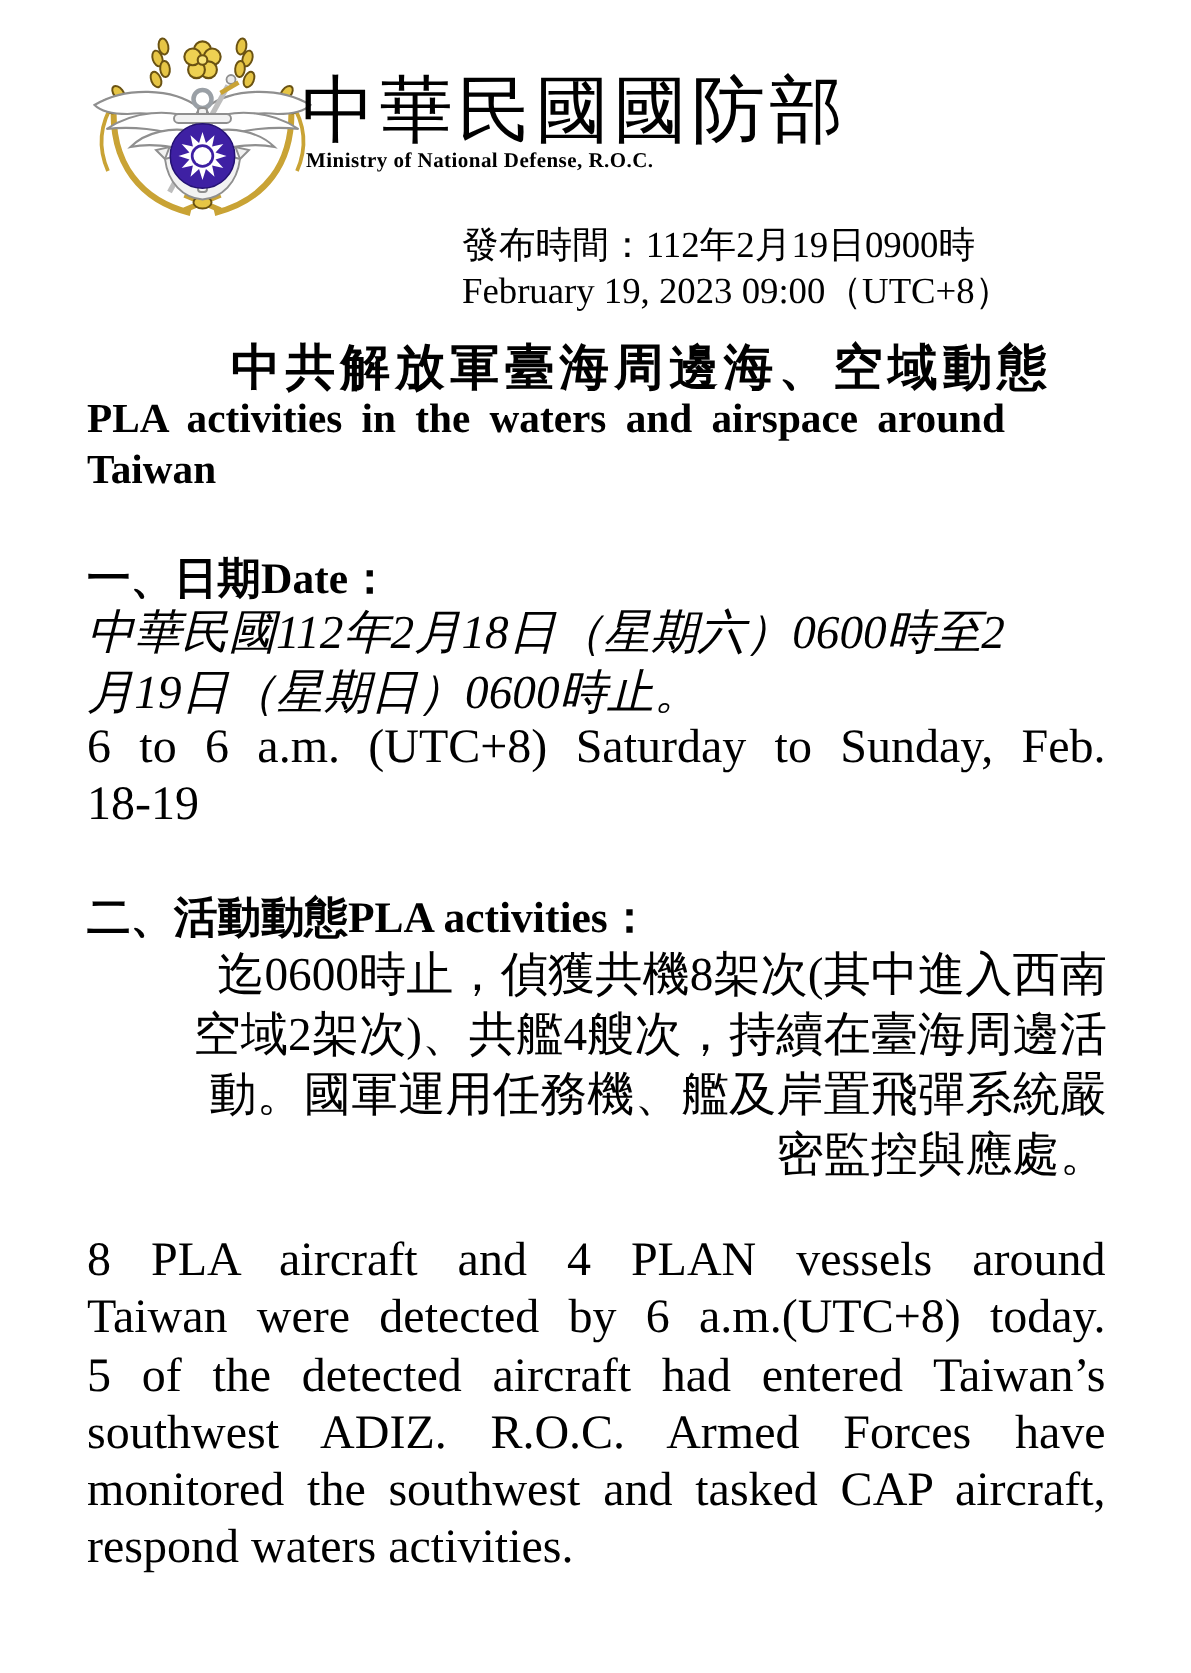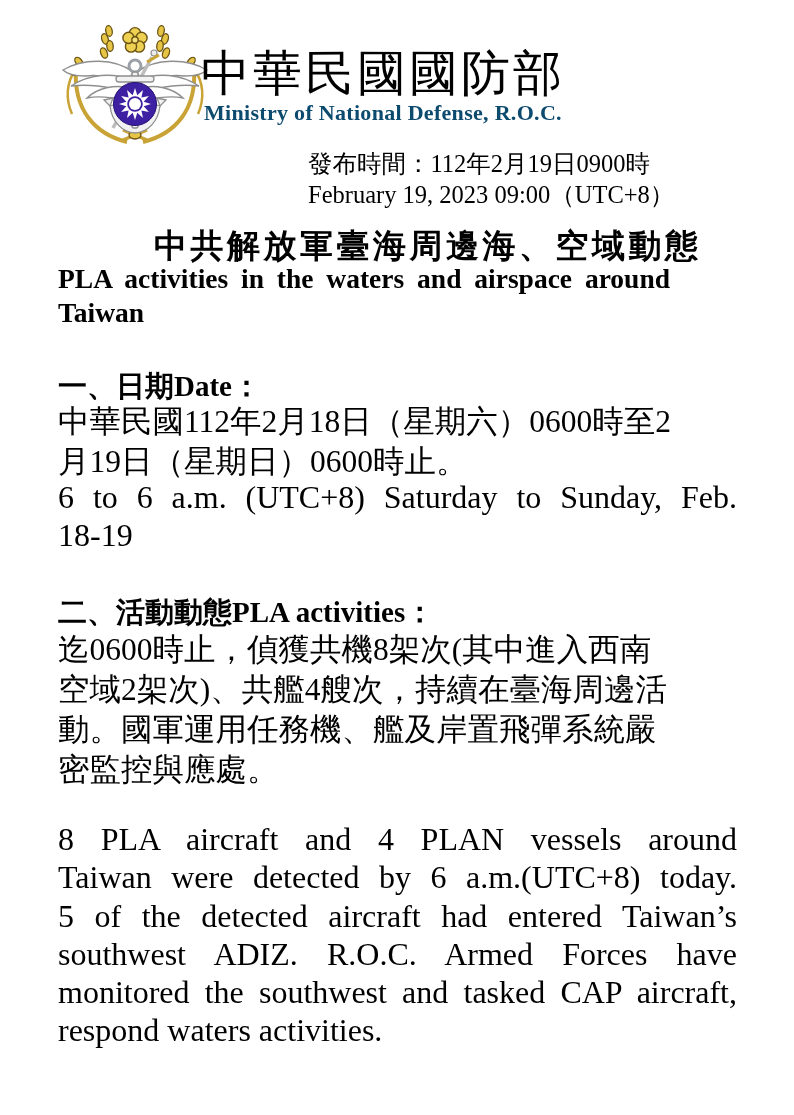--- a/index.html
+++ b/index.html
@@ -9,21 +9,21 @@
     overflow:hidden;
     padding-left:27px;
   }
   .logo { position:absolute; left:55px; top:24px; width:160px; height:124px; }
   .org-zh {
     position:absolute; left:201px; top:46px;
     font-size:49px; line-height:56px; letter-spacing:3px; white-space:nowrap;
   }
   .org-en {
     position:absolute; left:204px; top:100px;
-    font-size:22px; font-weight:700; color:#0c4a6e;
+    font-size:14px; font-weight:700; color:#000000;
     letter-spacing:0.3px; white-space:nowrap;
   }
   .release {
     position:absolute; left:308px; top:148px;
     font-size:24.5px; line-height:31px;
   }
   .release div { white-space:nowrap; height:31px; }
   .doc-title {
     position:absolute; left:154px; top:226px;
     font-size:33px; line-height:40px; font-weight:700;
@@ -35,23 +35,23 @@
     text-align:justify;
   }
   .sec-heading {
     position:absolute; left:58px;
     font-size:29px; line-height:40px; font-weight:700; white-space:nowrap;
   }
   .sec1-h { top:366px; }
   .sec2-h { top:592px; }
   .zh-par { position:absolute; left:58px; width:680px; font-size:31.5px; }
   .zh-line { height:40px; line-height:40px; white-space:nowrap; overflow:hidden; }
-  .sec1-zh { top:402px; }
+  .sec1-zh { top:402px;font-style:italic; }
   .sec1-en { top:478px; }
-  .sec2-zh { top:630px; }
+  .sec2-zh { top:630px;text-align:right; }
   .en-par { position:absolute; left:58px; width:679px; font-size:32px; }
   .en-line { height:38.3px; line-height:38.3px; }
   .jst { text-align:justify; text-align-last:justify; }
   .main-en { top:820px; }
 </style>
 </head>
 <body>
 
 <div class="page">
 

